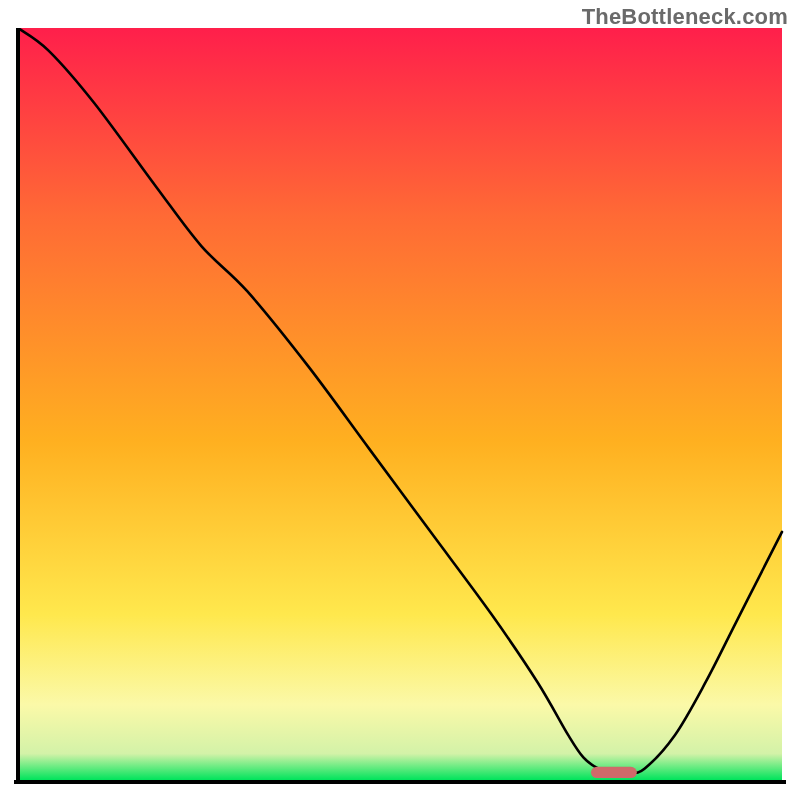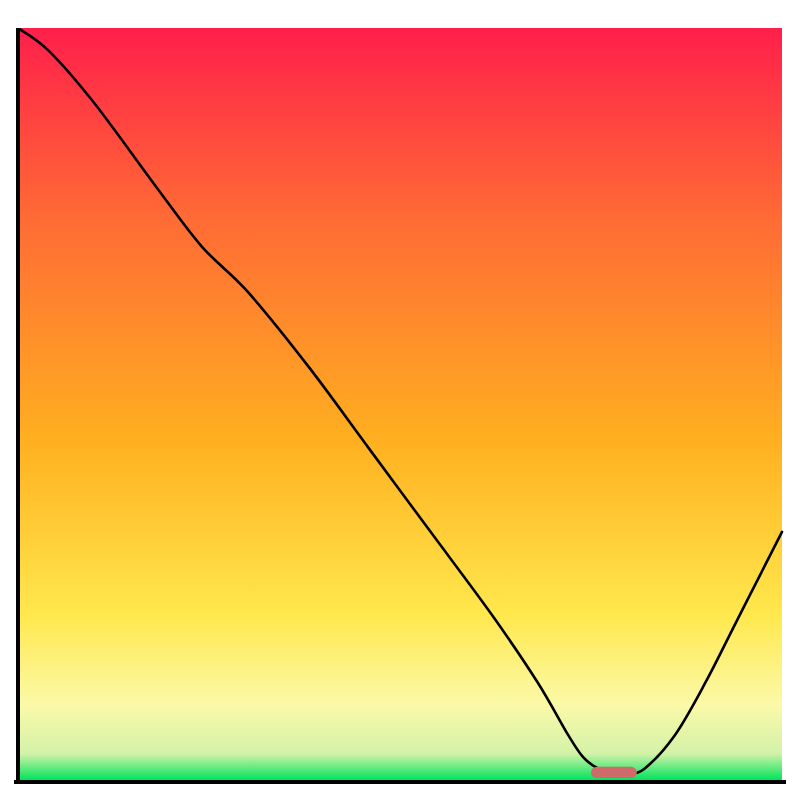--- a/index.html
+++ b/index.html
@@ -26,20 +26,21 @@
     top: 28px;
     width: 772px;
     height: 760px;
   }
   svg { display: block; }
 </style>
 </head>
 <body>
 
 <div class="frame">
+  <div class="watermark">TheBottleneck.com</div>
 
   <div class="plot-wrap">
     <svg id="plot" viewBox="0 0 772 760" width="772" height="760">
       <defs>
         <linearGradient id="bg-grad" x1="0" y1="0" x2="0" y2="1">
             <stop offset="0%" stop-color="#ff1f4b"></stop>
             <stop offset="25%" stop-color="#ff6a35"></stop>
             <stop offset="55.00000000000001%" stop-color="#ffb020"></stop>
             <stop offset="78%" stop-color="#ffe84d"></stop>
             <stop offset="90%" stop-color="#fbf9a8"></stop>

